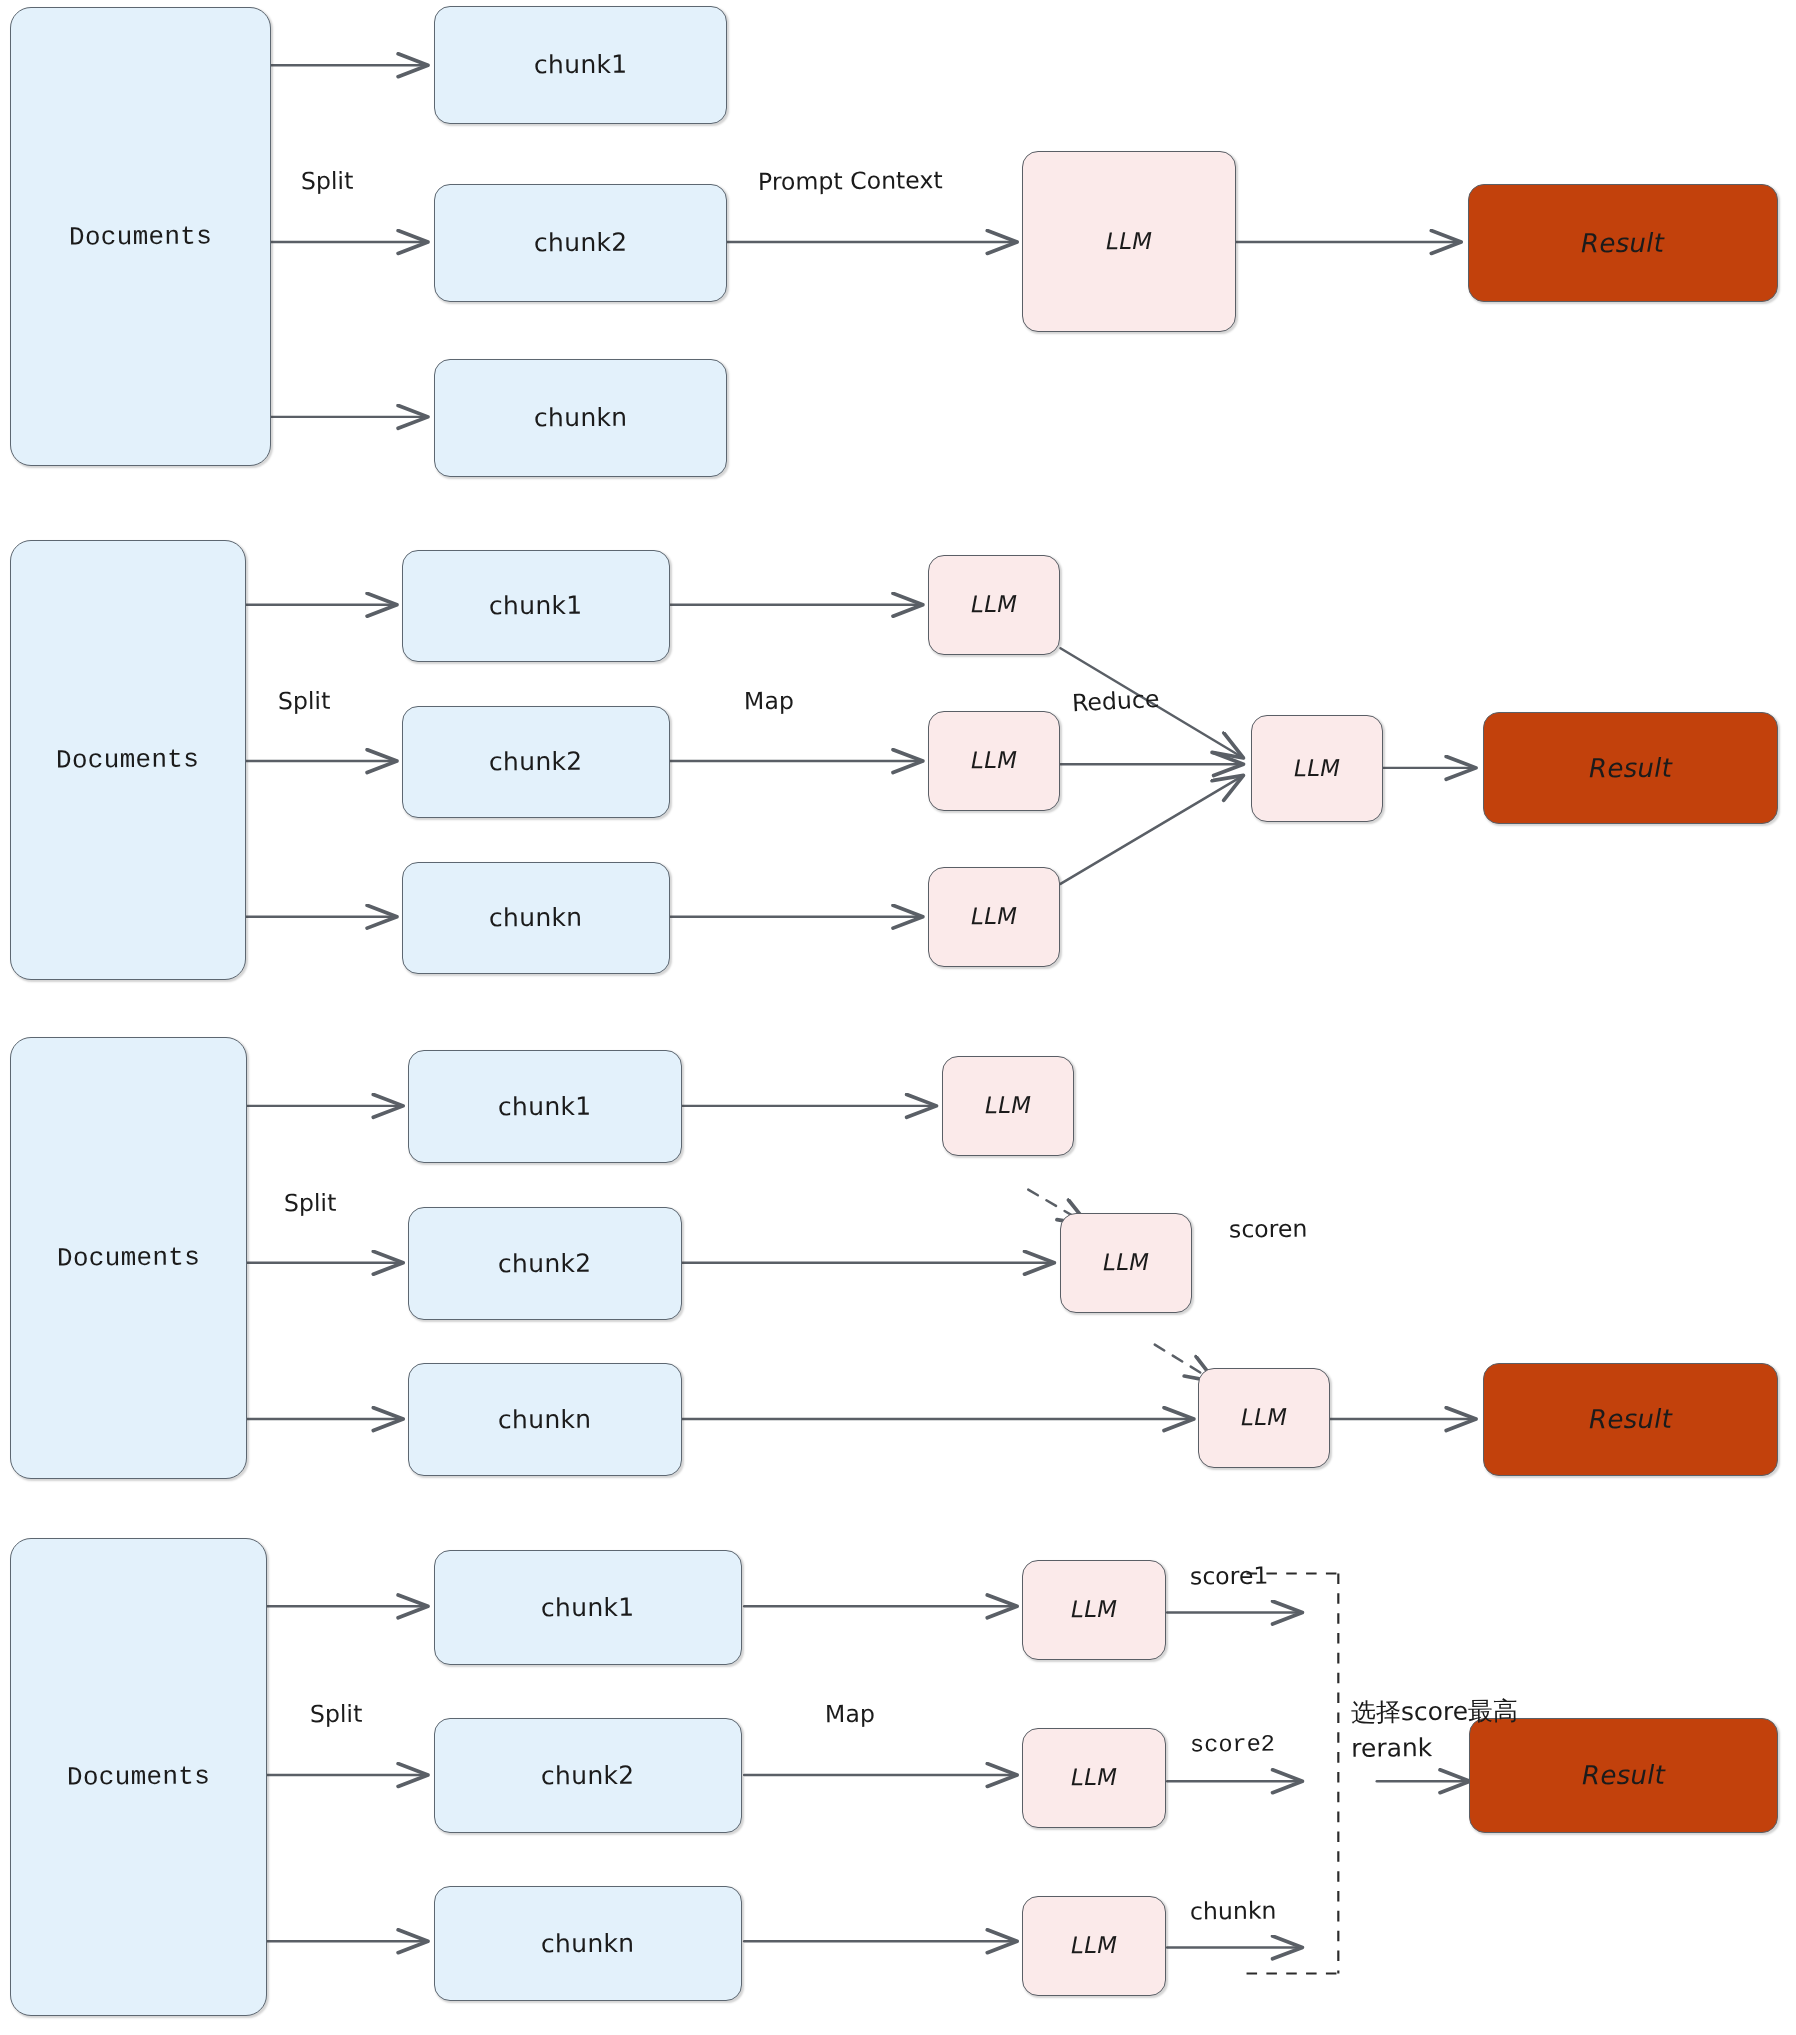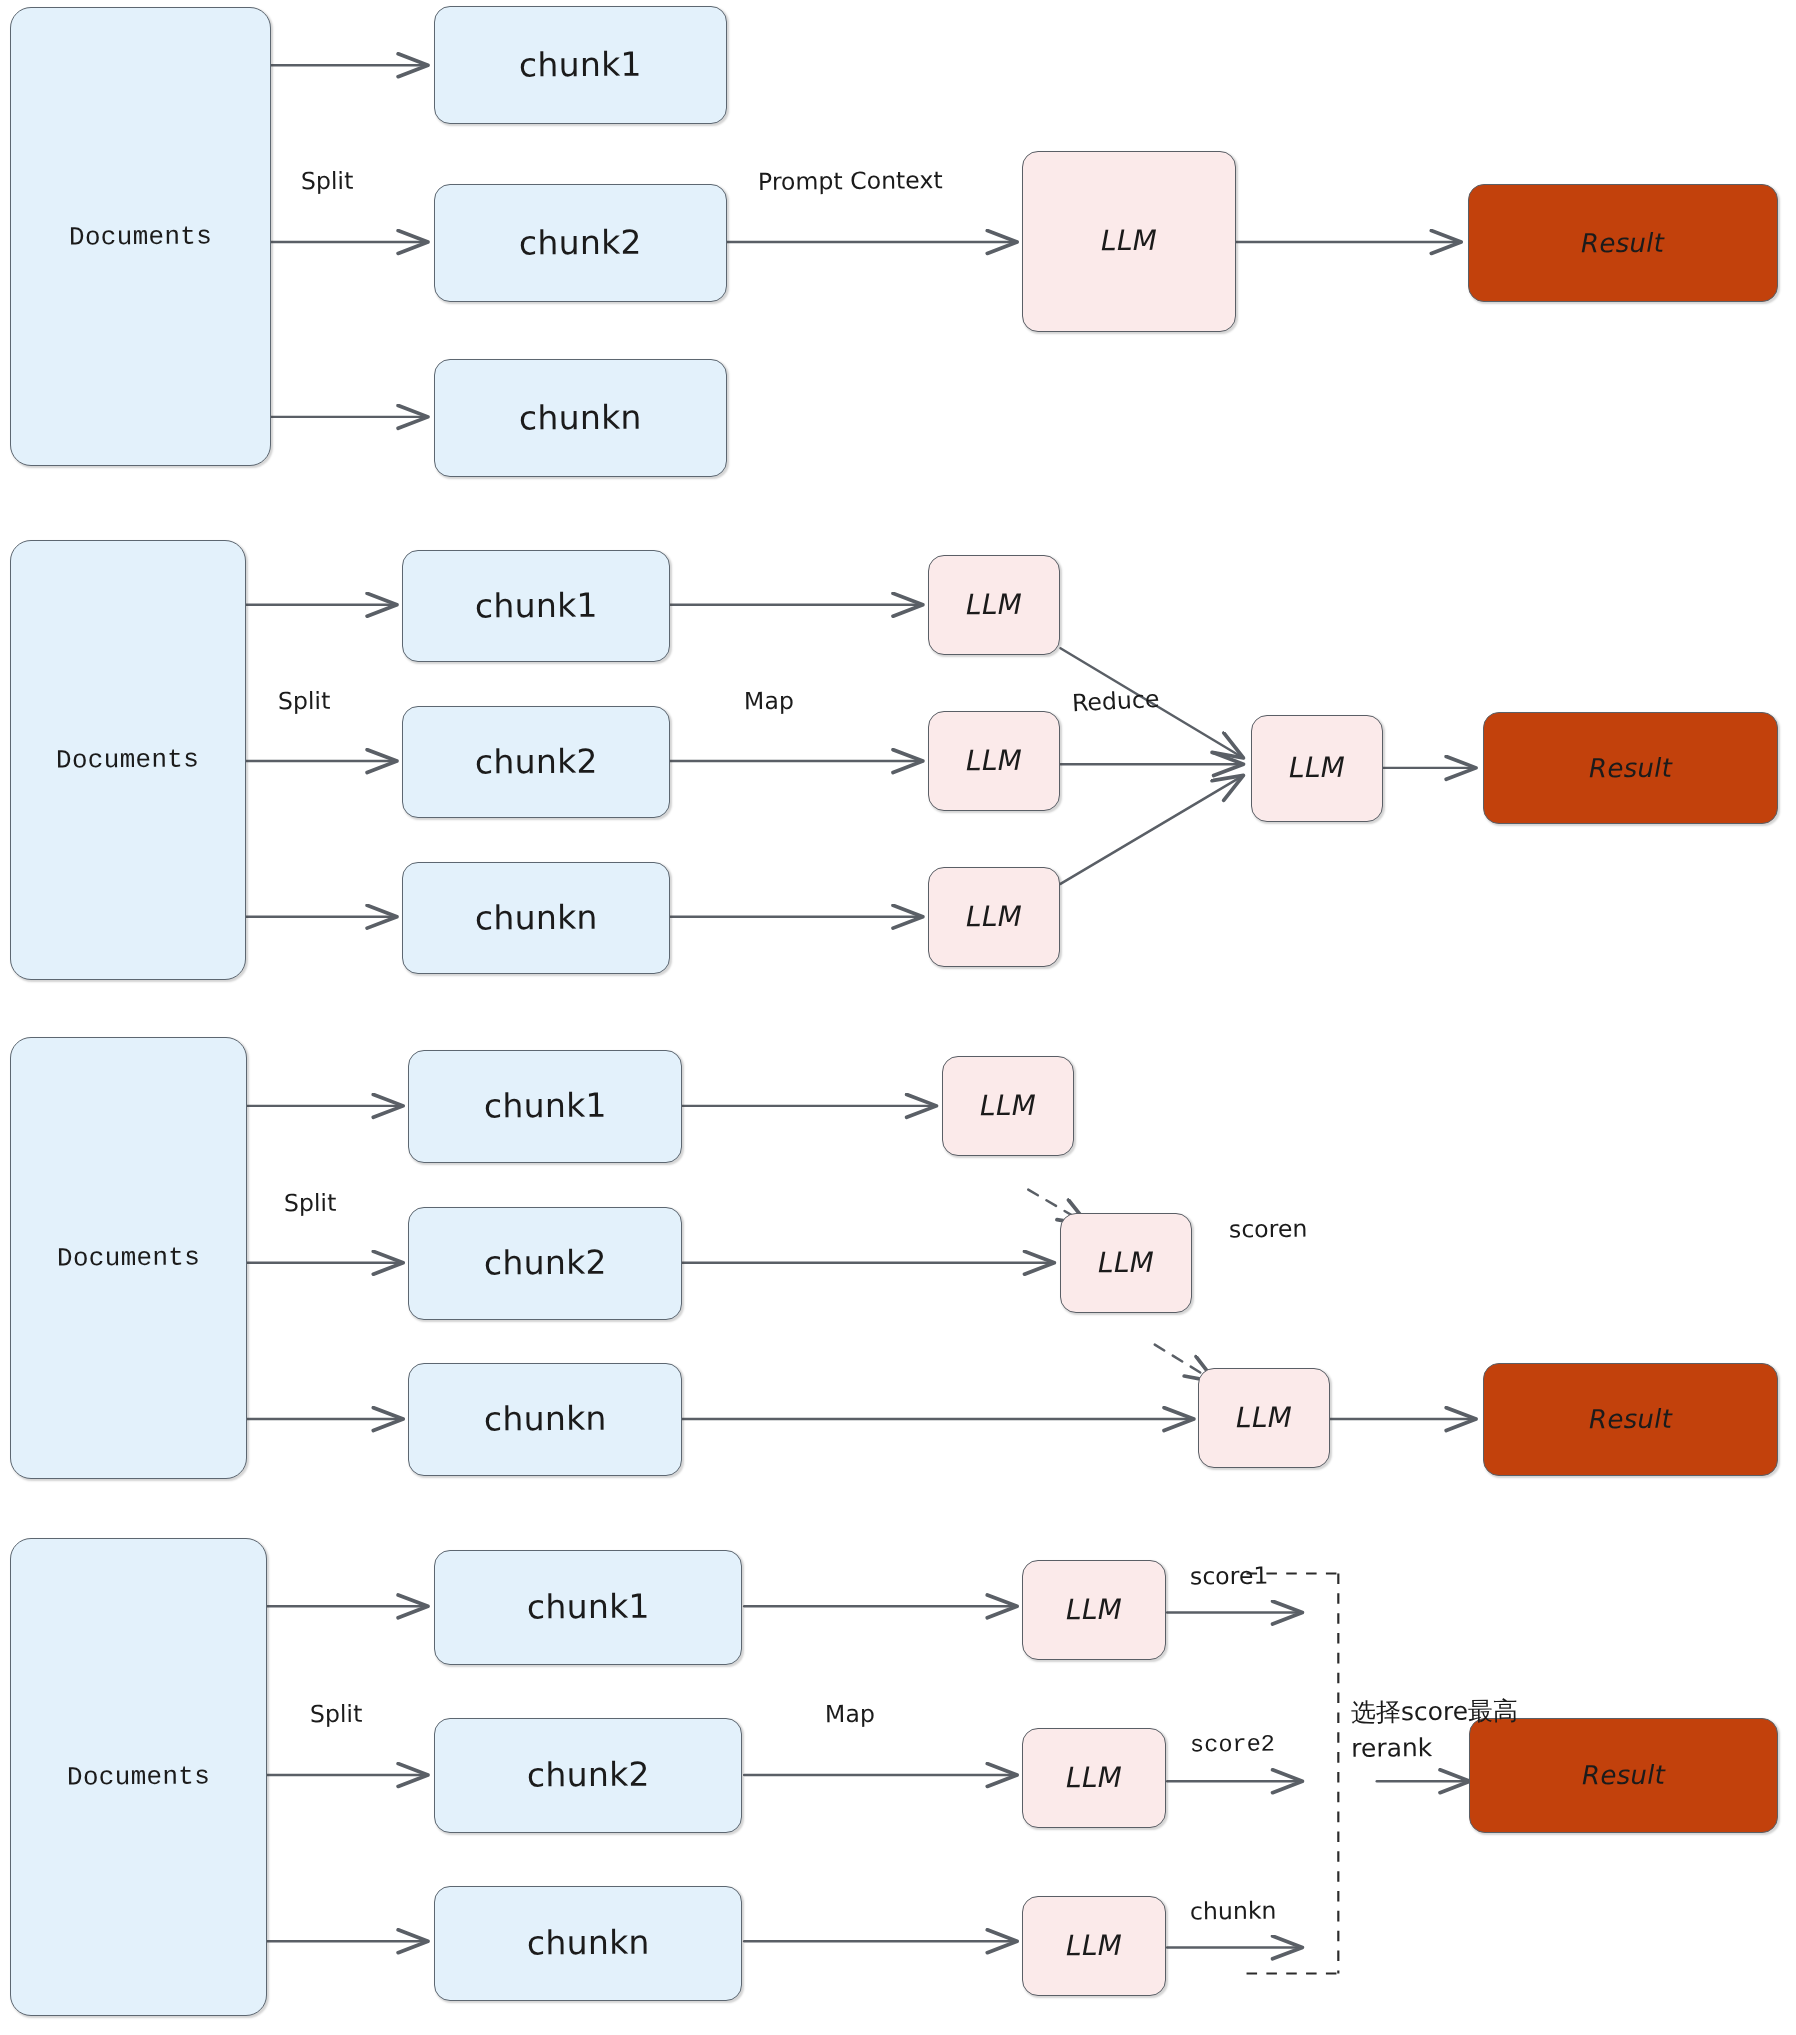--- a/index.html
+++ b/index.html
@@ -53,30 +53,30 @@
   .node.llm {
     background: #fbeaea;
     border-color: #5a5f66;
   }
   .node.result {
     background: #c2410c;
     border-color: #5a5f66;
     font-style: italic;
   }
   .node-label {
-    font-size: 33px;
+    font-size: 25px;
     letter-spacing: 0.3px;
     transform: rotate(-0.4deg);
   }
   .node.doc .node-label,
   .node.result .node-label {
     font-size: 26px;
   }
   .node.llm .node-label {
-    font-size: 28px;
+    font-size: 23px;
     font-style: italic;
   }
   .edge-label {
     position: absolute;
     font-family: "DejaVu Sans", sans-serif;
     font-size: 23.6px;
     color: #1b1b1b;
     white-space: nowrap;
     transform: rotate(-0.6deg);
   }

